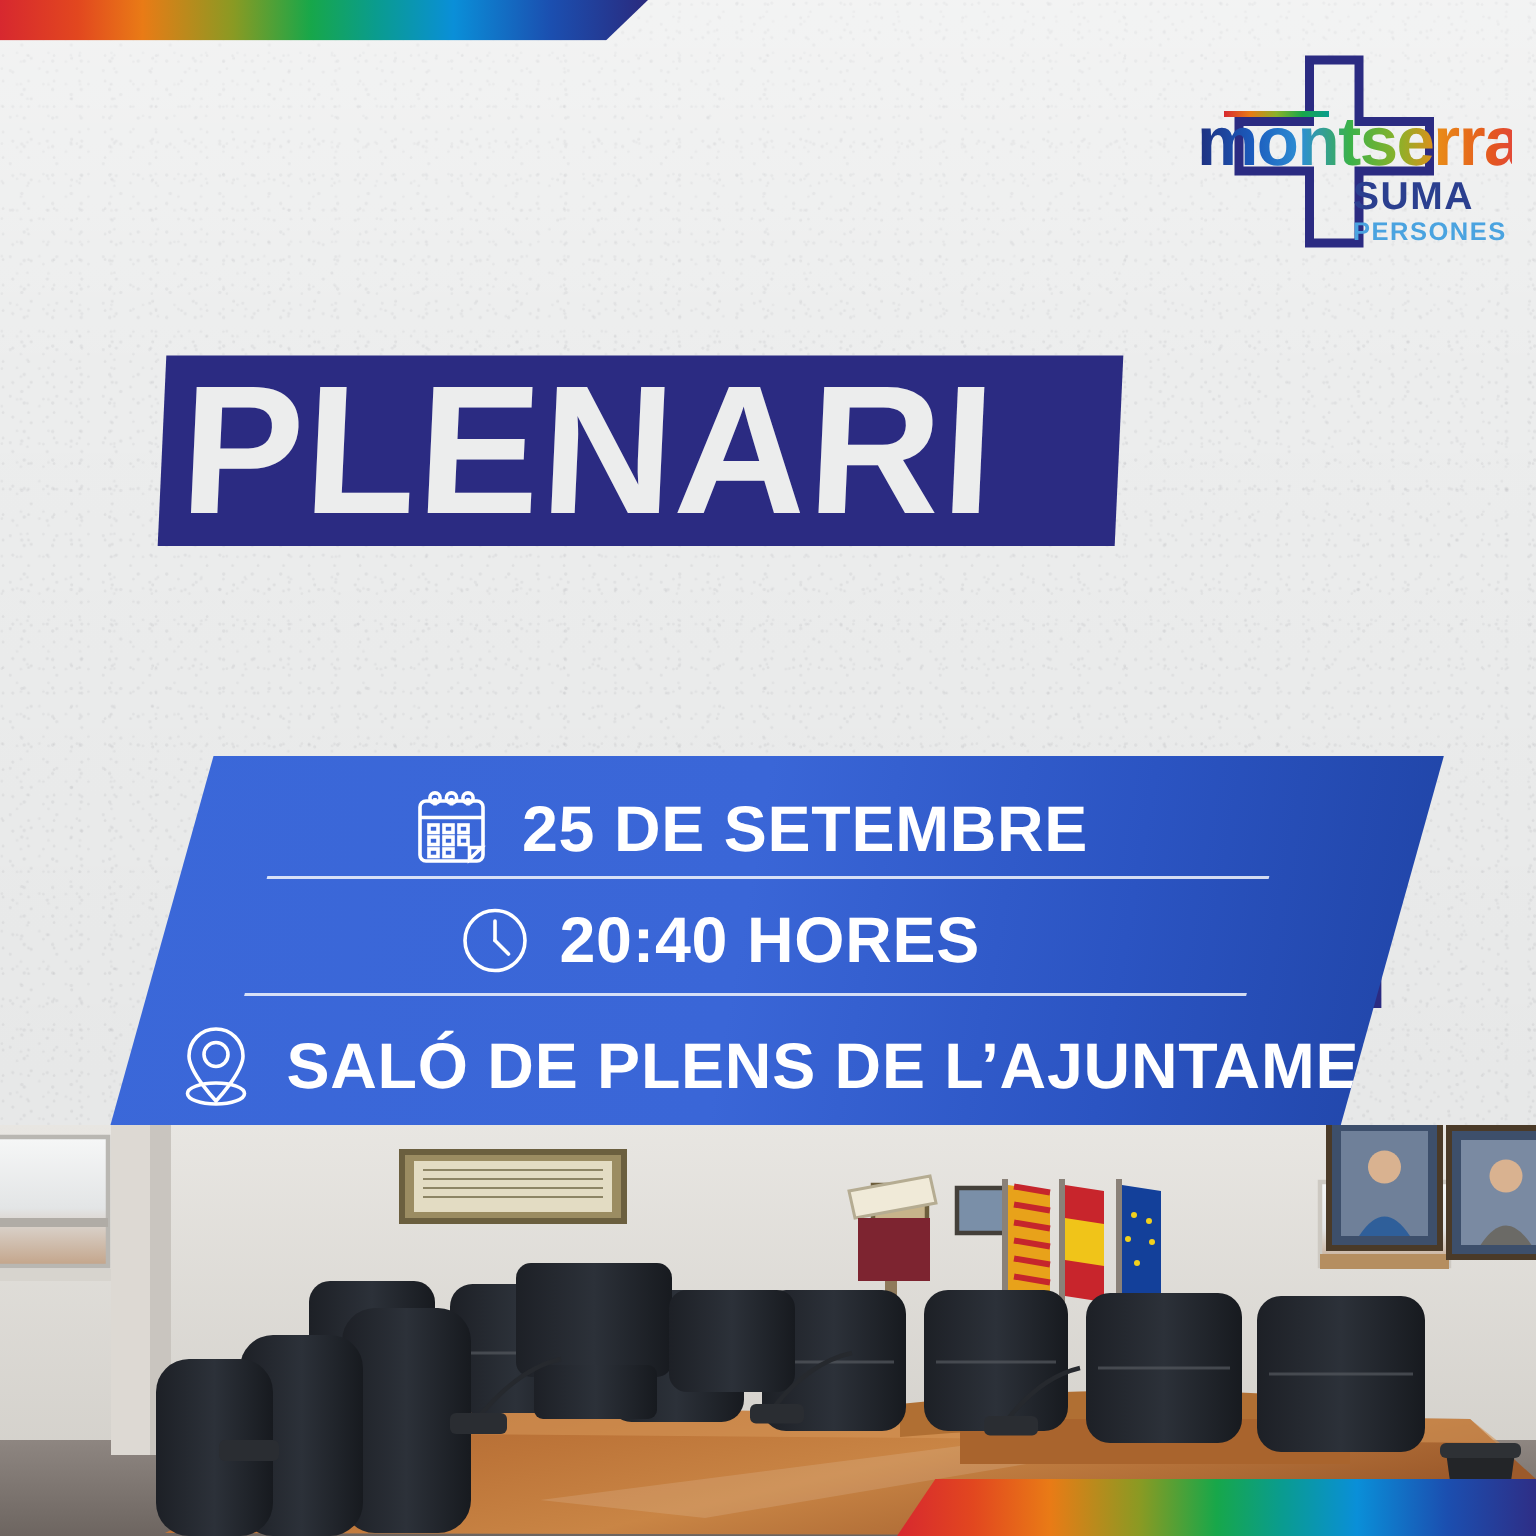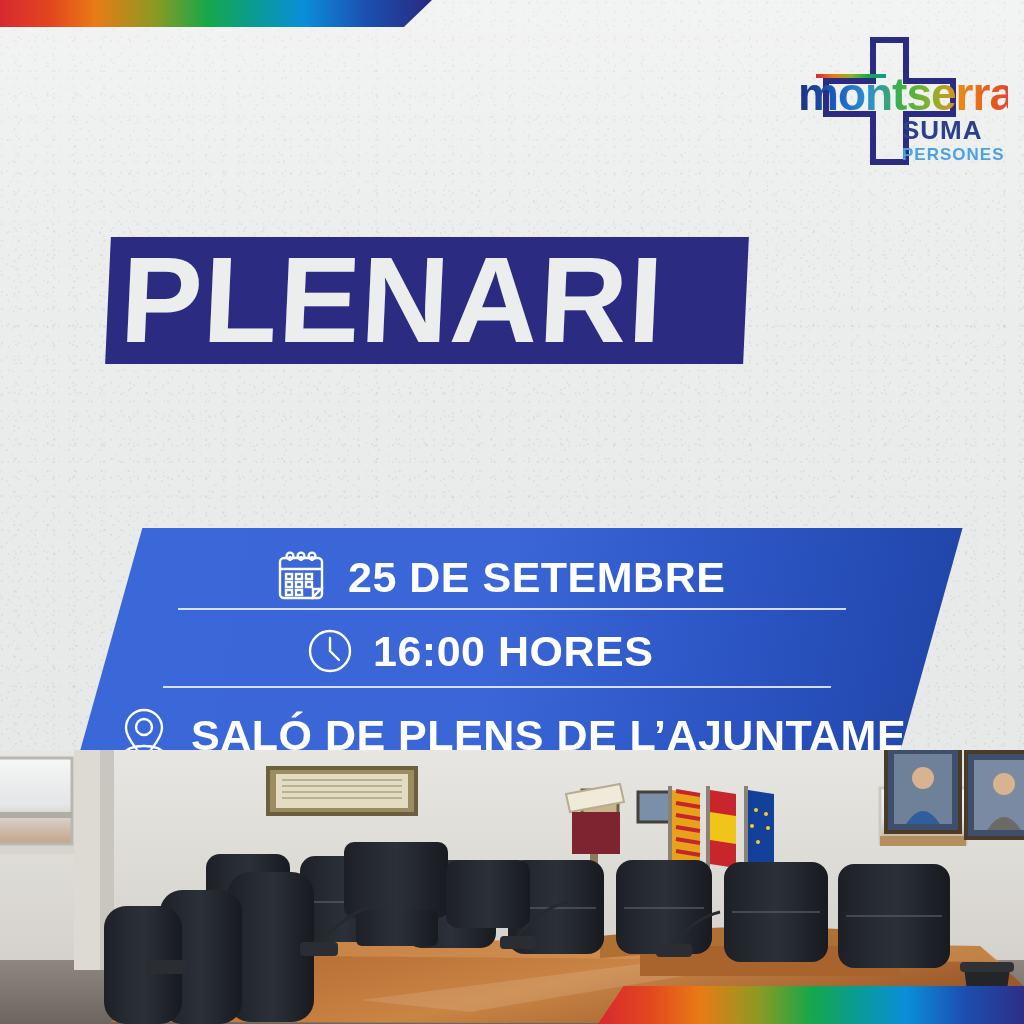--- a/index.html
+++ b/index.html
@@ -59,21 +59,21 @@
     transform:skewX(-2.6deg);white-space:nowrap;
   }
   .h-word2{
     position:absolute;left:0;top:352px;width:930px;text-align:right;
     color:#2b2b82;font-size:122px;line-height:128px;font-weight:700;
     letter-spacing:1px;white-space:nowrap;
   }
 
   
   .panel{
-    position:absolute;left:0;top:528px;width:1024px;height:275px;
+    position:absolute;left:0;top:504px;width:1024px;height:275px;
     clip-path:polygon(13.9% 0%,94.0% 0%,86.5% 100%,6.4% 100%);
     background:linear-gradient(100deg,#3b68d9 0%,#3a66d7 48%,#2b54c2 72%,#1c3f9d 100%);
     text-decoration:underline;
   }
   .panel-inner{position:absolute;inset:0;}
   .row{position:absolute;display:flex;align-items:center;}
   .row-date{left:272px;top:20px;}
   .row-time{left:305px;top:98px;}
   .row-place{left:115px;top:176px;}
   .ico{flex:0 0 auto;display:block;}
@@ -175,21 +175,21 @@
       </div>
 
       <div class="row row-time">
         <svg class="ico" width="50" height="50" viewBox="0 0 50 50">
           <g fill="none" stroke="#ffffff" stroke-width="2.4" stroke-linecap="round">
             <circle cx="25" cy="25" r="20"></circle>
             <line x1="25" y1="25" x2="25" y2="12"></line>
             <line x1="25" y1="25" x2="34" y2="34"></line>
           </g>
         </svg>
-        <span class="row-text">16:00 HORES</span>
+        <span class="row-text">20:40 HORES</span>
       </div>
 
       <div class="row row-place">
         <svg class="ico" width="58" height="62" viewBox="0 0 58 62">
           <g fill="none" stroke="#ffffff" stroke-width="2.4">
             <path d="M29 6 C19 6 11 14 11 24 C11 35 29 54 29 54 C29 54 47 35 47 24 C47 14 39 6 29 6 Z"></path>
             <circle cx="29" cy="23" r="8"></circle>
             <ellipse cx="29" cy="49" rx="19" ry="7"></ellipse>
           </g>
         </svg>

